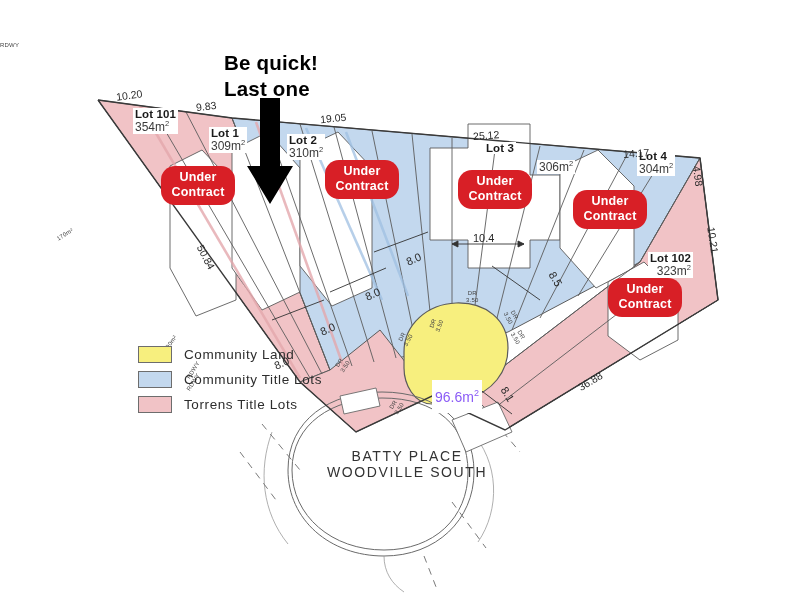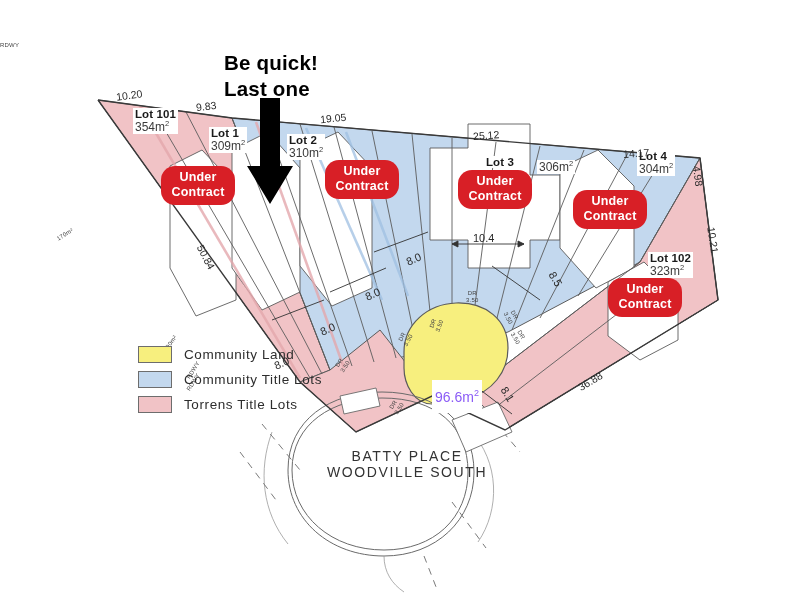--- a/index.html
+++ b/index.html
@@ -230,29 +230,29 @@
 <div class="chip" style="left:209px;top:127px;">
   <div class="lot-name">Lot 1</div>
   <div class="lot-area"><span>309m</span><sup>2</sup></div>
 </div>
 
 <div class="chip" style="left:287px;top:134px;">
   <div class="lot-name">Lot 2</div>
   <div class="lot-area"><span>310m</span><sup>2</sup></div>
 </div>
 
-<div class="chip lot-name" style="left:484px;top:156px;">Lot 3</div>
+<div class="chip lot-name" style="left:484px;top:142px;">Lot 3</div>
 <div class="chip lot-area" style="left:537px;top:160px;"><span>306m</span><sup>2</sup></div>
 
 <div class="chip" style="left:637px;top:150px;">
   <div class="lot-name">Lot 4</div>
   <div class="lot-area"><span>304m</span><sup>2</sup></div>
 </div>
 
-<div class="chip" style="left:648px;top:252px;">
+<div class="chip" style="left:648px;top:252px;text-align:right;">
   <div class="lot-name">Lot 102</div>
   <div class="lot-area"><span>323m</span><sup>2</sup></div>
 </div>
 
 <div class="uc" style="left:161px;top:166px;width:74px;">
   <div>Under</div>
   <div>Contract</div>
 </div>
 
 <div class="uc" style="left:325px;top:160px;width:74px;">

